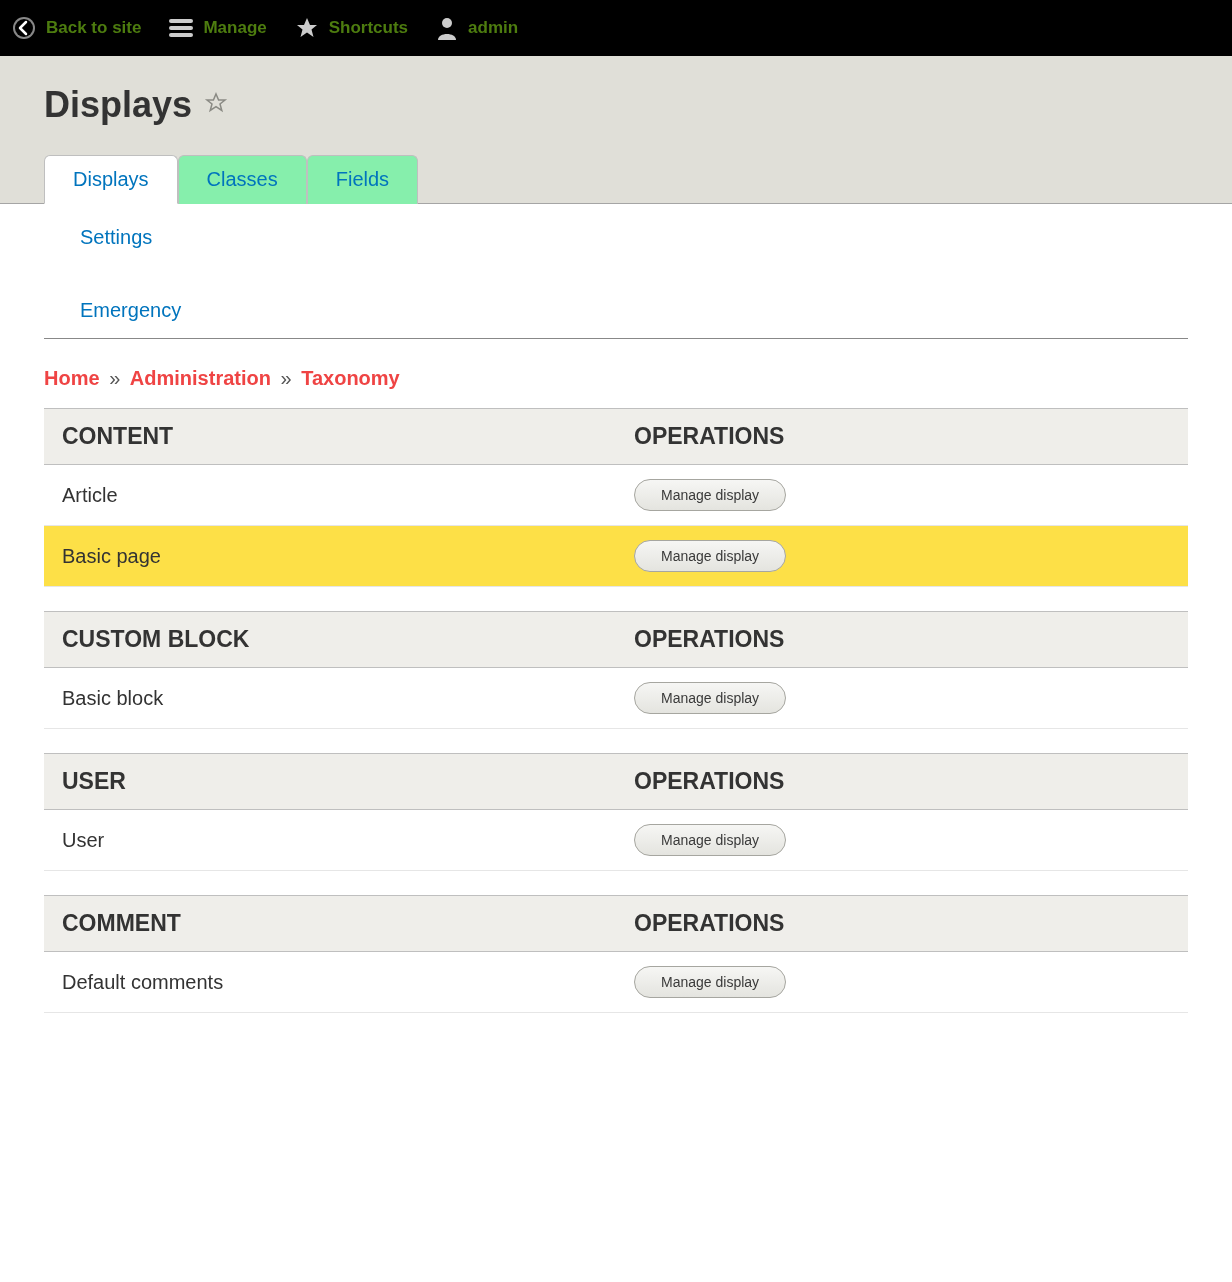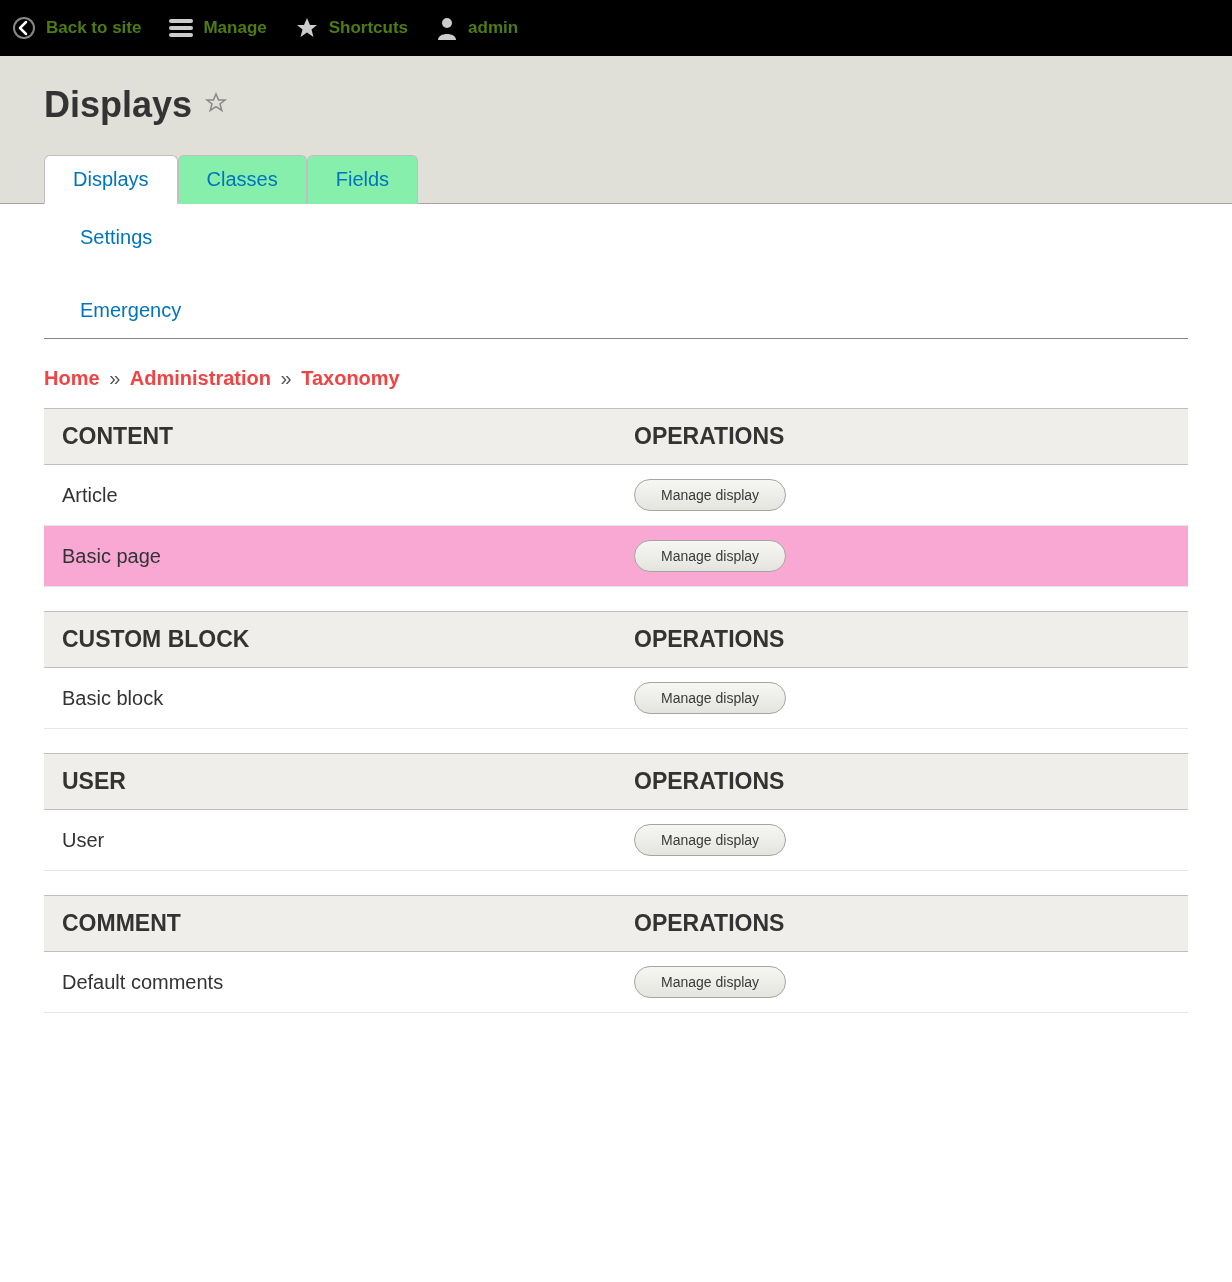--- a/index.html
+++ b/index.html
@@ -127,21 +127,21 @@
     text-transform: uppercase;
     color: #333;
   }
   table.listing td {
     padding: 14px 18px;
     border-bottom: 1px solid #e6e6e6;
     font-size: 20px;
     vertical-align: middle;
   }
   table.listing tr.alt td {
-    background: #f9a8d4;
+    background: #fde047;
   }
   table.listing td.ops {
     width: 50%;
   }
   .btn-manage {
     display: inline-block;
     padding: 7px 26px;
     font-size: 14px;
     color: #3a3a3a;
     background: linear-gradient(#f6f6f4, #e4e4df);

